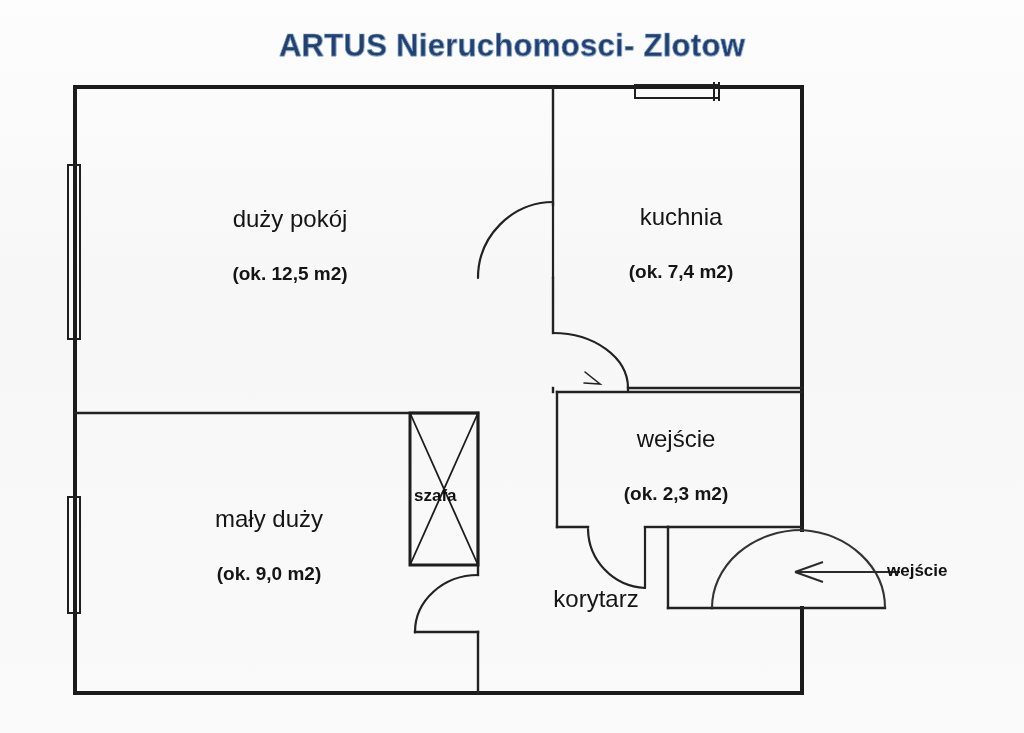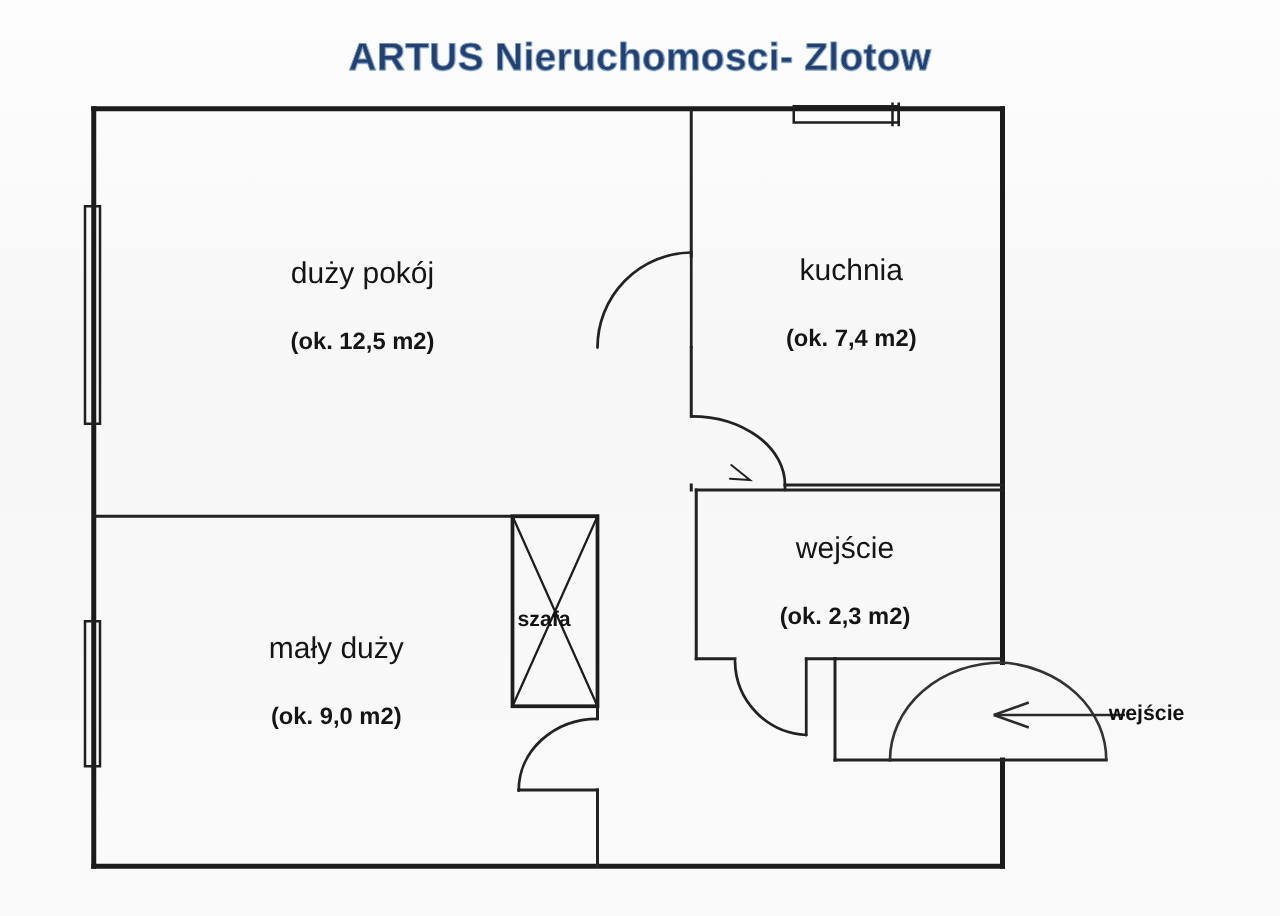--- a/index.html
+++ b/index.html
@@ -179,19 +179,20 @@
     <span class="room-name">wejście</span>
     <span class="room-area">(ok. 2,3 m2)</span>
   </div>
 
   <div class="room-label" style="left: 172px; top: 505px; width: 194px;">
     <span class="room-name">mały duży</span>
     <span class="room-area">(ok. 9,0 m2)</span>
   </div>
 
   <div class="room-label" style="left: 508px; top: 585px; width: 176px;">
+    <span class="room-name">korytarz</span>
   </div>
 
   <div class="small-label" style="left: 414px; top: 486px;">szafa</div>
 
   <div class="small-label" style="left: 887px; top: 561px;">wejście</div>
 
 </div>
 
 </body></html>

